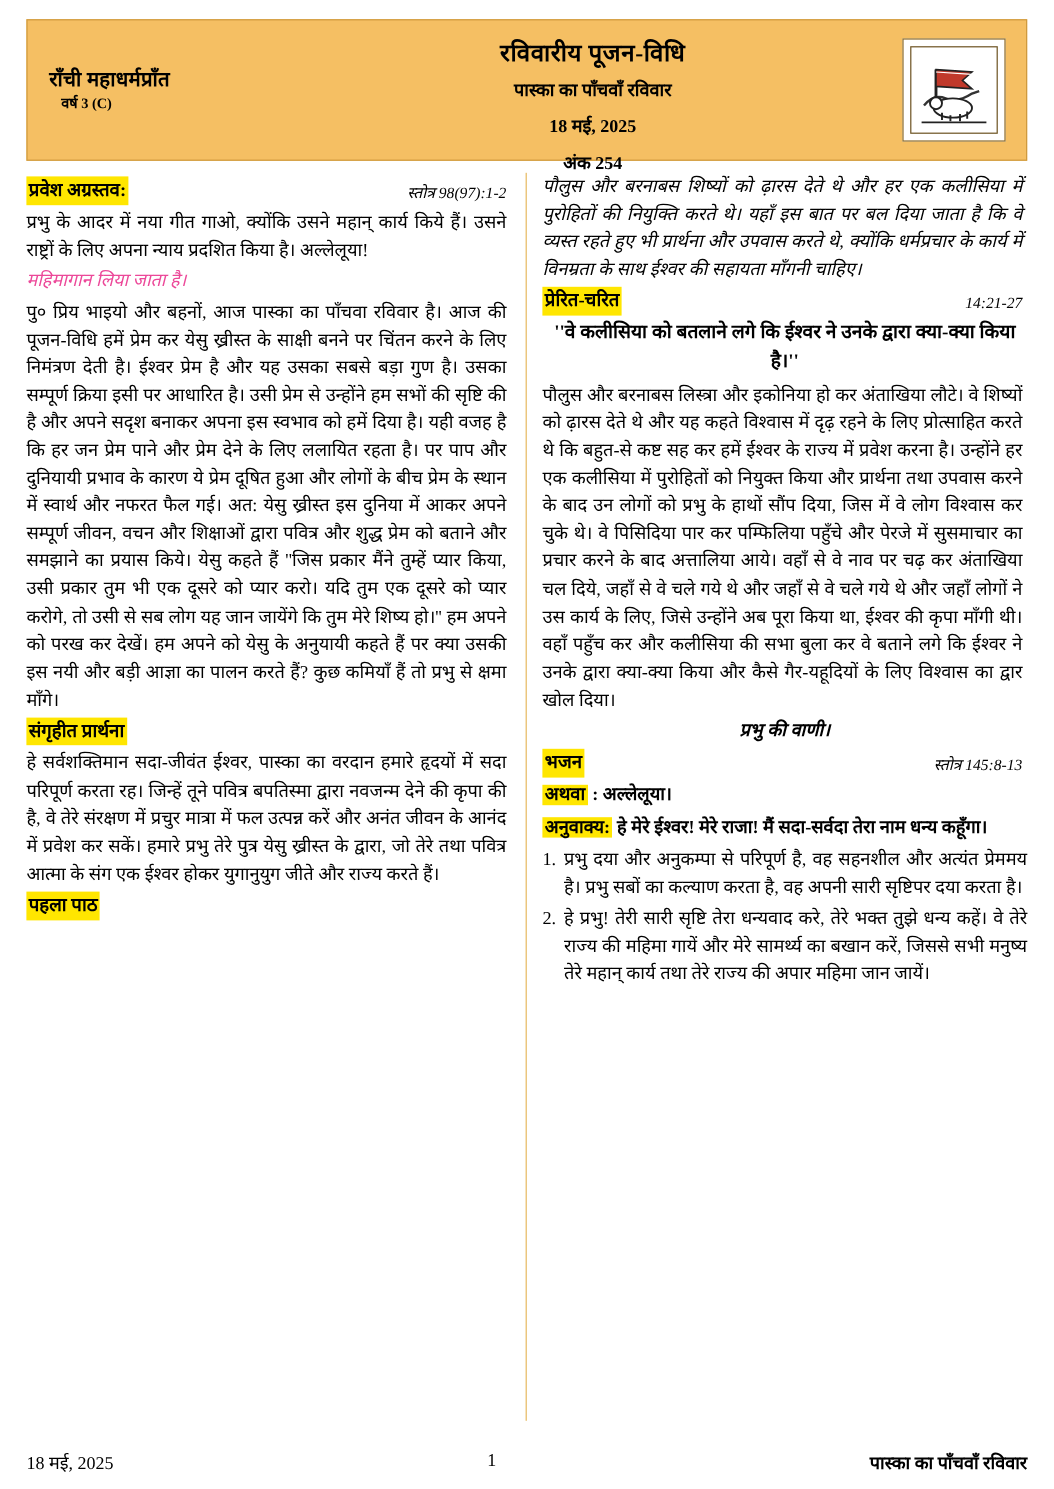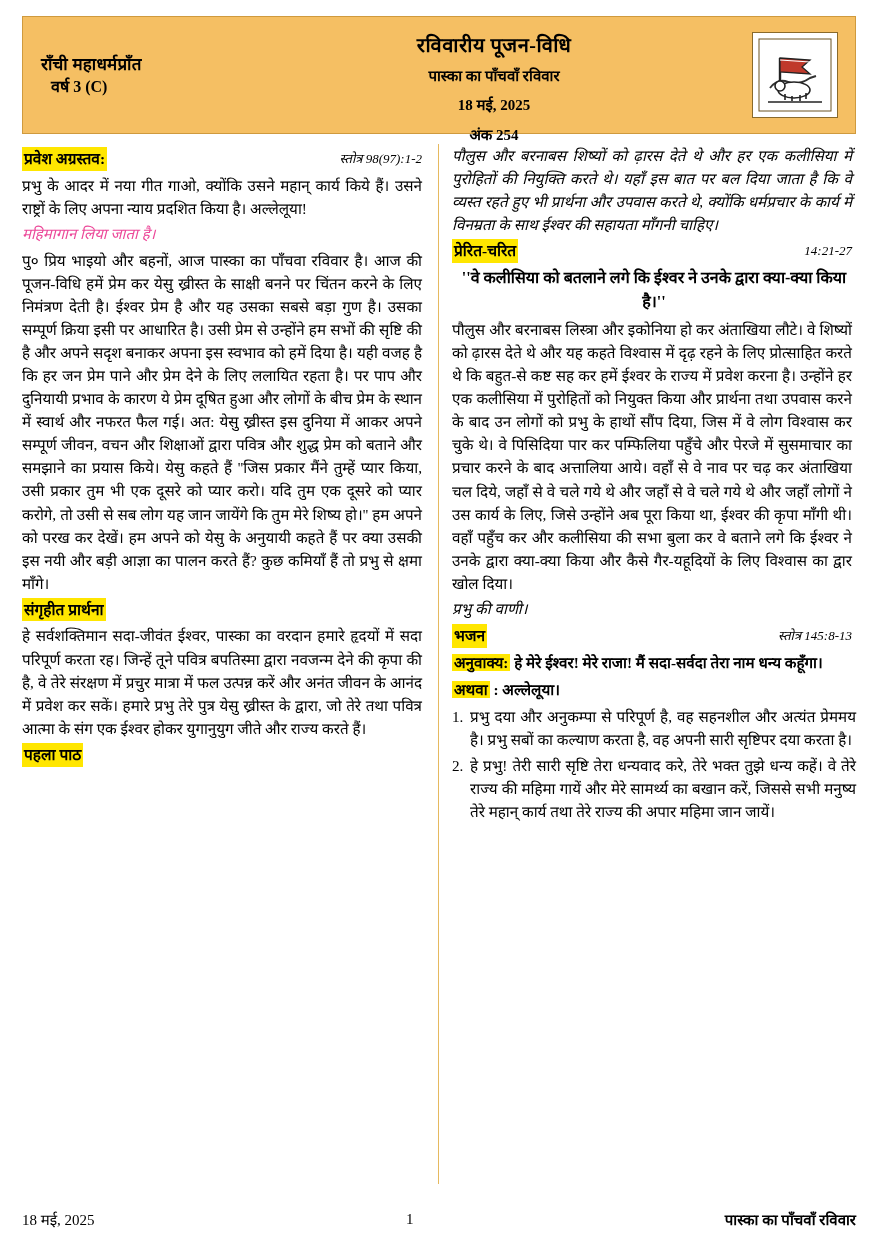--- a/index.html
+++ b/index.html
@@ -34,21 +34,21 @@
     justify-content: space-between;
     padding: 12px 0 14px 18px;
     box-sizing: border-box;
   }
   .diocese {
     font-size: 17px;
     font-weight: bold;
     letter-spacing: .2px;
   }
   .year {
-    font-size: 16px;
+    font-size: 12px;
     font-weight: bold;
     padding-left: 10px;
   }
   .header-center {
     flex: 1;
     text-align: center;
     padding-top: 10px;
     box-sizing: border-box;
   }
   .title-main {
@@ -98,21 +98,21 @@
     line-height: 1.52;
     text-align: justify;
   }
   .col.left { padding-right: 12px; border-right: 1px solid #e6b95f; }
   .col.right { padding-left: 13px; }
 
   p { margin: 0 4px 2px 0; }
 
   .sec-row {
     display: flex;
-    align-items: center;
+    align-items: flex-end;
     justify-content: space-between;
     margin: 3px 0 3px 0;
   }
   .sec-label {
     font-weight: bold;
     font-size: 15.5px;
     background: #ffe600;
     padding: 0 2px;
   }
   .sec-ref {
@@ -132,22 +132,22 @@
     font-size: 16px;
     line-height: 1.5;
     margin: 2px 0 4px 0;
   }
   .italic-block {
     font-style: italic;
     text-align: justify;
   }
   .right-italic {
     font-style: italic;
-    font-weight: normal;
-    text-align: left;
+    font-weight: bold;
+    text-align: center;
     margin: 2px 0 4px 0;
   }
   .antiphon {
     font-weight: bold;
     text-align: justify;
     margin: 2px 0 4px 0;
   }
   .hl {
     background: #ffe600;
     font-weight: bold;
@@ -246,27 +246,27 @@
       <p class="scripture-bold">''वे कलीसिया को बतलाने लगे कि ईश्वर ने उनके द्वारा क्या-क्या किया है।''</p>
       <p>पौलुस और बरनाबस लिस्त्रा और इकोनिया हो कर अंताखिया लौटे। वे शिष्यों को ढ़ारस देते थे और यह कहते विश्वास में दृढ़ रहने के लिए प्रोत्साहित करते थे कि बहुत-से कष्ट सह कर हमें ईश्वर के राज्य में प्रवेश करना है। उन्होंने हर एक कलीसिया में पुरोहितों को नियुक्त किया और प्रार्थना तथा उपवास करने के बाद उन लोगों को प्रभु के हाथों सौंप दिया, जिस में वे लोग विश्वास कर चुके थे।  वे पिसिदिया पार कर पम्फिलिया पहुँचे  और पेरजे में सुसमाचार का प्रचार करने के बाद अत्तालिया आये।  वहाँ से वे नाव पर चढ़ कर अंताखिया चल दिये, जहाँ से वे चले गये थे और जहाँ से वे चले गये थे और जहाँ लोगों ने उस कार्य के लिए, जिसे उन्होंने अब पूरा किया था, ईश्वर की कृपा माँगी थी। वहाँ पहुँच कर और कलीसिया की सभा बुला कर वे बताने लगे कि ईश्वर ने उनके द्वारा क्या-क्या किया और कैसे गैर-यहूदियों के लिए विश्वास का द्वार खोल दिया।</p>
       <p class="right-italic">प्रभु की वाणी।</p>
 
       <div class="sec-row">
         <span class="sec-label">भजन</span>
         <span class="sec-ref">स्तोत्र 145:8-13</span>
       </div>
 
       <p class="antiphon">
+        <span class="hl">अथवा</span>
+        <span>: अल्लेलूया।</span>
+      </p>
+
+      <p class="antiphon">
         <span class="hl">अनुवाक्य:</span>
         <span>हे मेरे ईश्वर! मेरे राजा! मैं सदा-सर्वदा तेरा नाम धन्य कहूँगा।</span>
-      </p>
-
-      <p class="antiphon">
-        <span class="hl">अथवा</span>
-        <span>: अल्लेलूया।</span>
       </p>
 
       <ul class="psalm-list">
         <li>
           <span class="psalm-num">1.</span>
           <span class="psalm-txt">प्रभु दया और अनुकम्पा से परिपूर्ण है, वह सहनशील और अत्यंत प्रेममय है। प्रभु सबों का कल्याण करता है, वह अपनी सारी सृष्टिपर दया करता है।</span>
         </li>
         <li>
           <span class="psalm-num">2.</span>
           <span class="psalm-txt">हे प्रभु! तेरी सारी सृष्टि तेरा धन्यवाद करे, तेरे भक्त तुझे धन्य कहें।  वे तेरे राज्य की महिमा गायें और मेरे सामर्थ्य का बखान करें, जिससे सभी मनुष्य तेरे महान् कार्य तथा तेरे राज्य की अपार महिमा जान जायें।</span>

